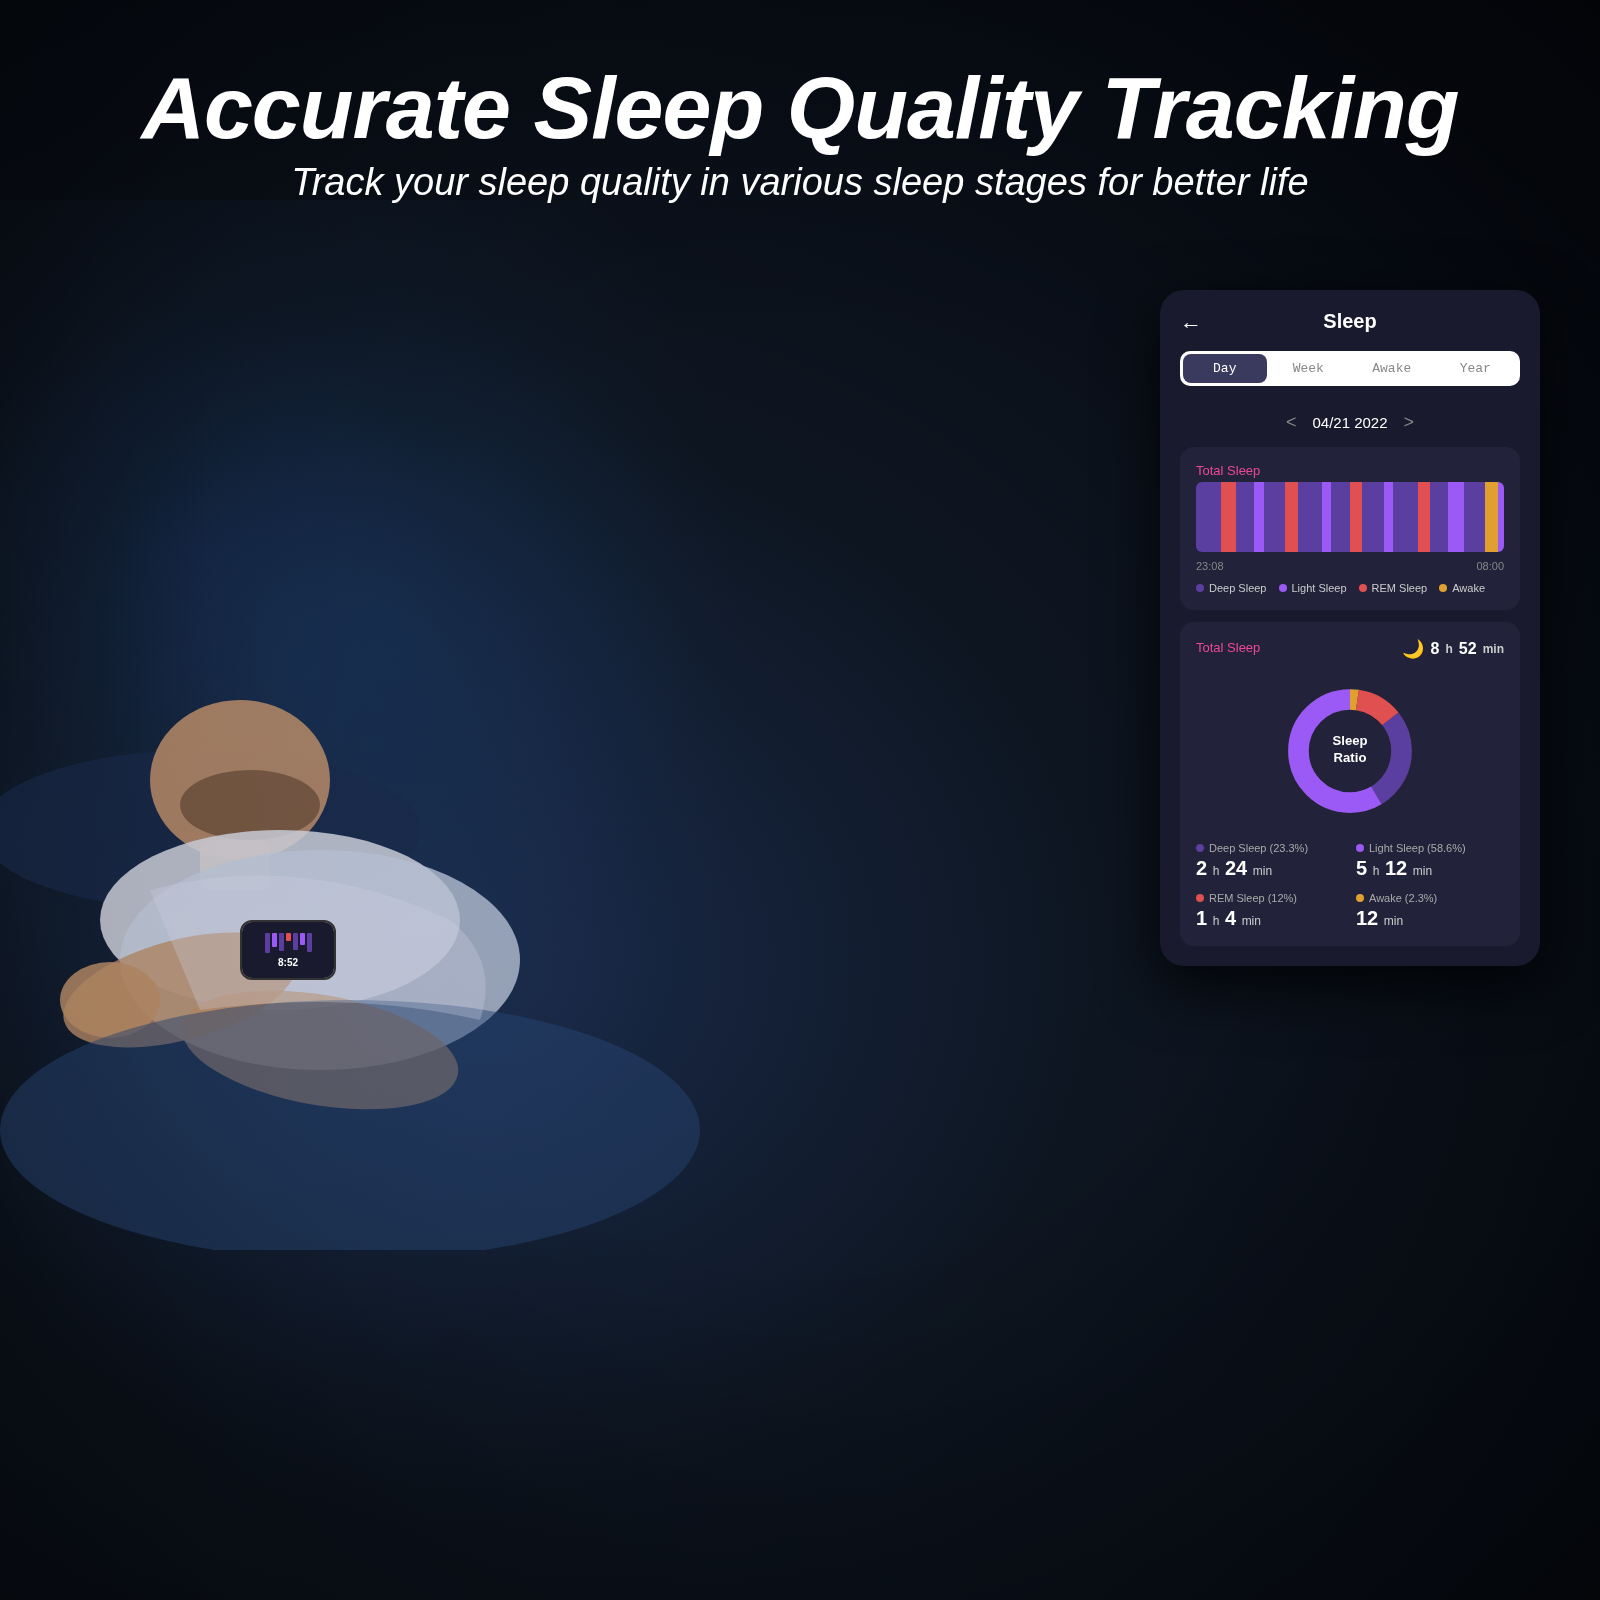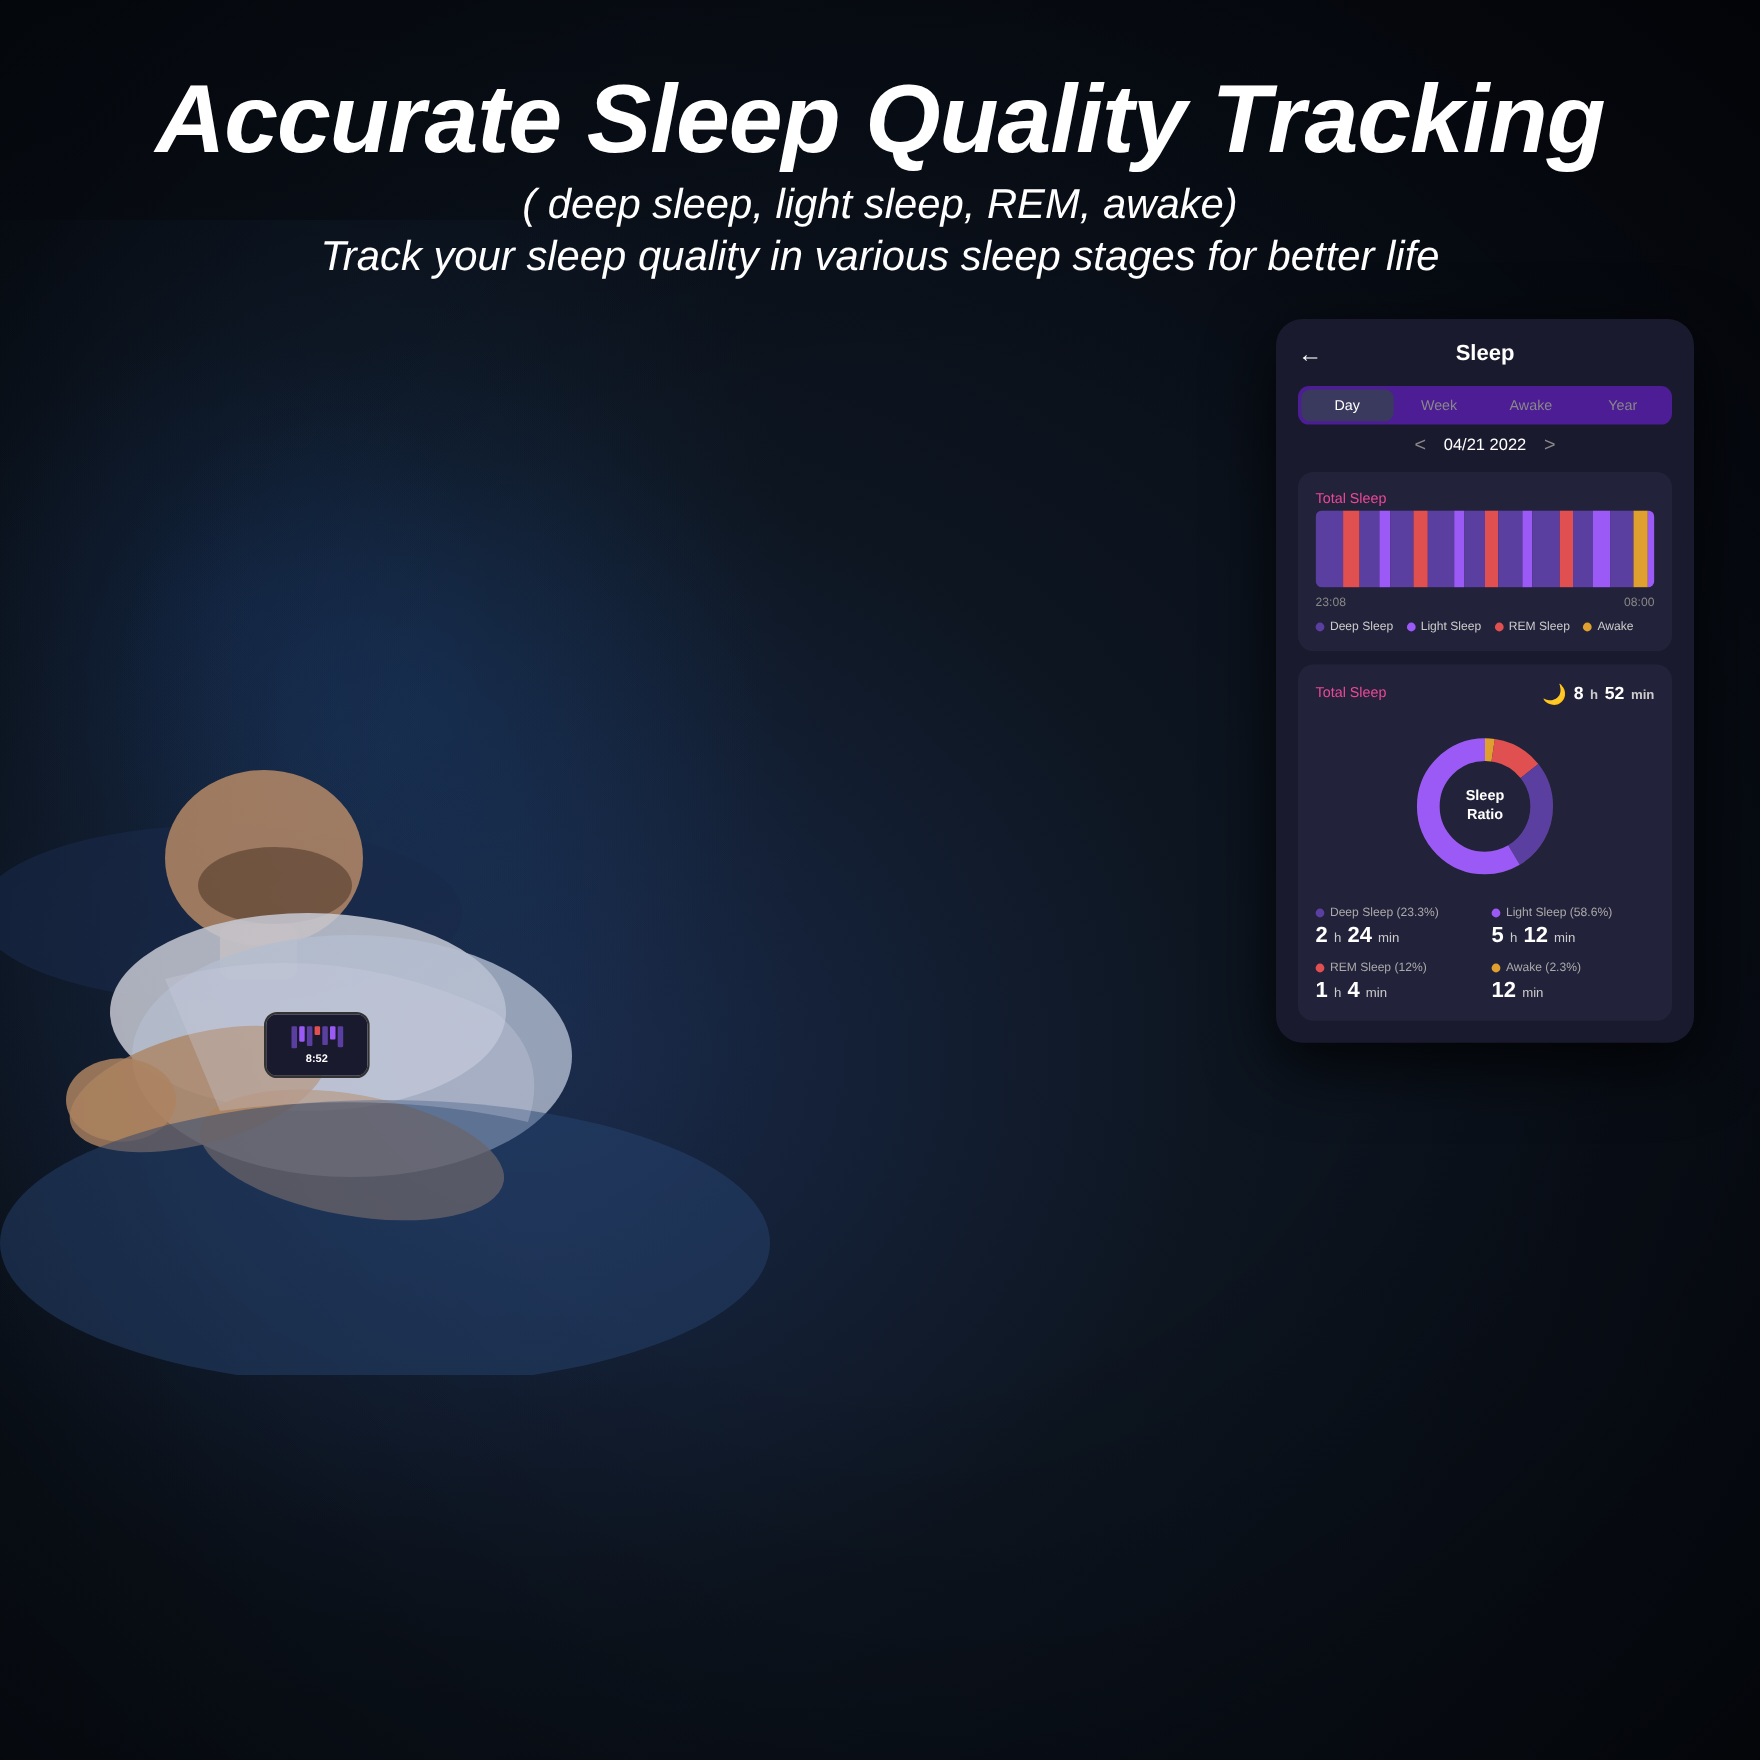--- a/index.html
+++ b/index.html
@@ -114,24 +114,25 @@
 
     .phone-title {
       font-size: 20px;
       font-weight: 600;
       color: #ffffff;
     }
 
     
     .tab-bar {
       display: flex;
-      background: #4c1d95;
+      background: #ffffff;
       border-radius: 10px;
       padding: 3px;
-      margin-bottom: 8px;
+      margin-bottom: 26px;
+      font-family: Liberation Mono, monospace;
     }
 
     .tab-item {
       flex: 1;
       text-align: center;
       padding: 7px 4px;
       border-radius: 8px;
       font-size: 13px;
       color: #888;
       cursor: pointer;
@@ -426,21 +427,20 @@
       </div>
       <div class="watch-time">8:52</div>
     </div>
   </div>
 </div>
 
 <div class="content-wrapper">
 
   <div class="header-section">
     <div class="main-title">Accurate Sleep Quality Tracking</div>
-    <div class="subtitle-line1">( deep sleep, light sleep, REM, awake)</div>
     <div class="subtitle-line2">Track your sleep quality in various sleep stages for better life</div>
   </div>
 
   <div class="phone-panel">
 
     <div class="phone-header">
       <span class="back-arrow">←</span>
       <span class="phone-title">Sleep</span>
     </div>
 

